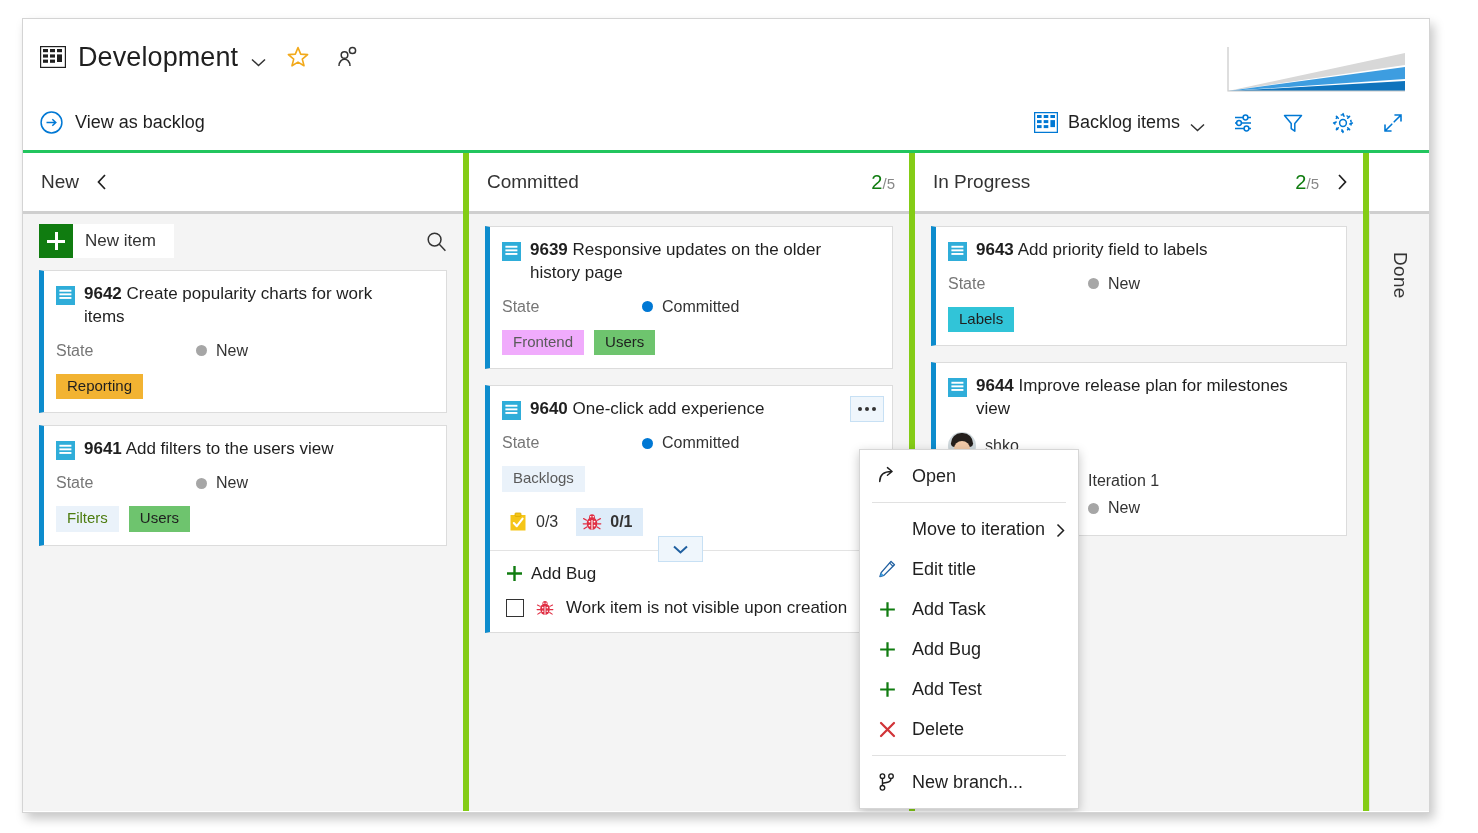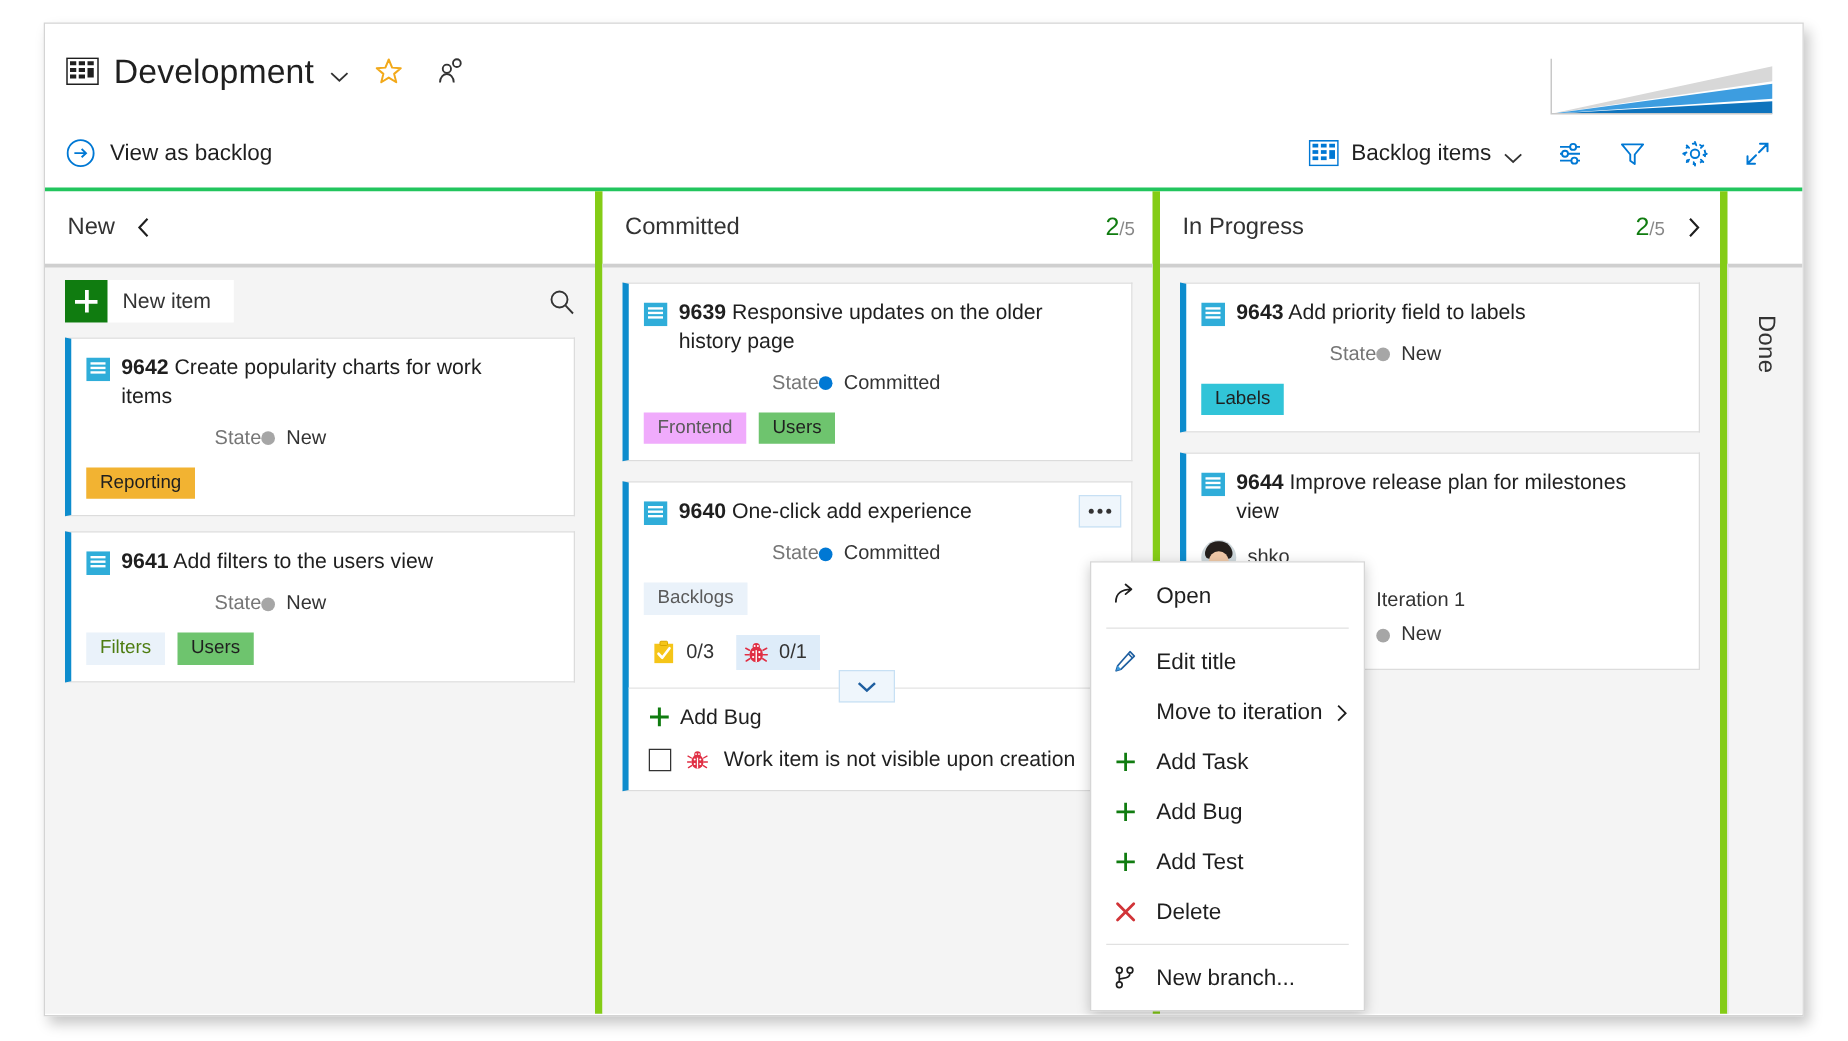--- a/index.html
+++ b/index.html
@@ -8,21 +8,21 @@
     width: 1478px;
     height: 833px;
     background: #ffffff;
     font-family: "Liberation Sans", sans-serif;
     overflow: hidden;
   }
   * { box-sizing: border-box; }
 
   .window {
     position: absolute;
-    left: 35px;
+    left: 22px;
     top: 18px;
     width: 1408px;
     height: 795px;
     background: #ffffff;
     border: 1px solid #d4d4d4;
     box-shadow: 4px 6px 10px rgba(0,0,0,0.22);
     overflow: hidden;
   }
 
   
@@ -204,21 +204,20 @@
     background: #333;
     border-radius: 50%;
     display: block;
   }
 
   .field-row {
     display: flex;
     align-items: center;
     margin-top: 13px;
     font-size: 16px;
-    text-align: right;
   }
   .field-label { color: #767676; width: 140px; flex: none; }
   .state-dot {
     width: 11px; height: 11px;
     border-radius: 50%;
     display: inline-block;
     margin-right: 9px;
     flex: none;
   }
   .state-val { color: #333333; }
@@ -267,21 +266,21 @@
 
   .counters { display: flex; align-items: center; gap: 8px; margin-top: 16px; }
   .counter {
     display: flex;
     align-items: center;
     gap: 8px;
     padding: 4px 10px 4px 6px;
     font-size: 16px;
     color: #333;
   }
-  .counter.hl { background: #deecf9; }
+  .counter.hl { background: #deecf9; font-weight: bold; }
   .counter-ico { width: 20px; height: 20px; flex: none; }
   .chev-btn {
     width: 45px; height: 26px;
     background: #eff6fc;
     border: 1px solid #c7e0f4;
     display: flex;
     align-items: center;
     justify-content: center;
     position: absolute;
     cursor: pointer;
@@ -789,38 +788,38 @@
         <svg viewBox="0 0 22 22" width="20" height="20">
           <path d="M3 17 C3 9 9 6 16 6 M11.5 1.8 L16.6 6 L11.5 10.2" fill="none" stroke="#1f1f1f" stroke-width="1.6" stroke-linecap="round" stroke-linejoin="round"></path>
         </svg>
       </span>
       <span>Open</span>
     </div>
 
     <div class="ctx-sep"></div>
 
     <div class="ctx-item">
+      <span class="ctx-ico"></span>
+      <span>Move to iteration</span>
+      <span class="ctx-sub">
+        <svg viewBox="0 0 11 15" width="11" height="15">
+          <path d="M2.5 1.5 L8.5 7.5 L2.5 13.5" fill="none" stroke="#1f1f1f" stroke-width="1.5"></path>
+        </svg>
+      </span>
+    </div>
+
+    <div class="ctx-item">
       <span class="ctx-ico">
         <svg viewBox="0 0 22 22" width="20" height="20">
           <path d="M15.4 2.6 L19.2 6.4 L7.6 18 L3.2 19.4 L4.6 15 Z" fill="#ffffff" stroke="#1f5fa0" stroke-width="1.5" stroke-linejoin="round"></path>
           <path d="M4.6 15 L7.6 18 L3.2 19.4 Z" fill="#3d9de0"></path>
           <path d="M13.8 4.3 L17.6 8.1" stroke="#1f5fa0" stroke-width="1.3"></path>
         </svg>
       </span>
       <span>Edit title</span>
-    </div>
-
-    <div class="ctx-item">
-      <span class="ctx-ico"></span>
-      <span>Move to iteration</span>
-      <span class="ctx-sub">
-        <svg viewBox="0 0 11 15" width="11" height="15">
-          <path d="M2.5 1.5 L8.5 7.5 L2.5 13.5" fill="none" stroke="#1f1f1f" stroke-width="1.5"></path>
-        </svg>
-      </span>
     </div>
 
     <div class="ctx-item">
       <span class="ctx-ico">
         <svg viewBox="0 0 22 22" width="19" height="19">
           <path d="M11 2.5 V19.5 M2.5 11 H19.5" stroke="#107c10" stroke-width="2.6" fill="none"></path>
         </svg>
       </span>
       <span>Add Task</span>
     </div>

